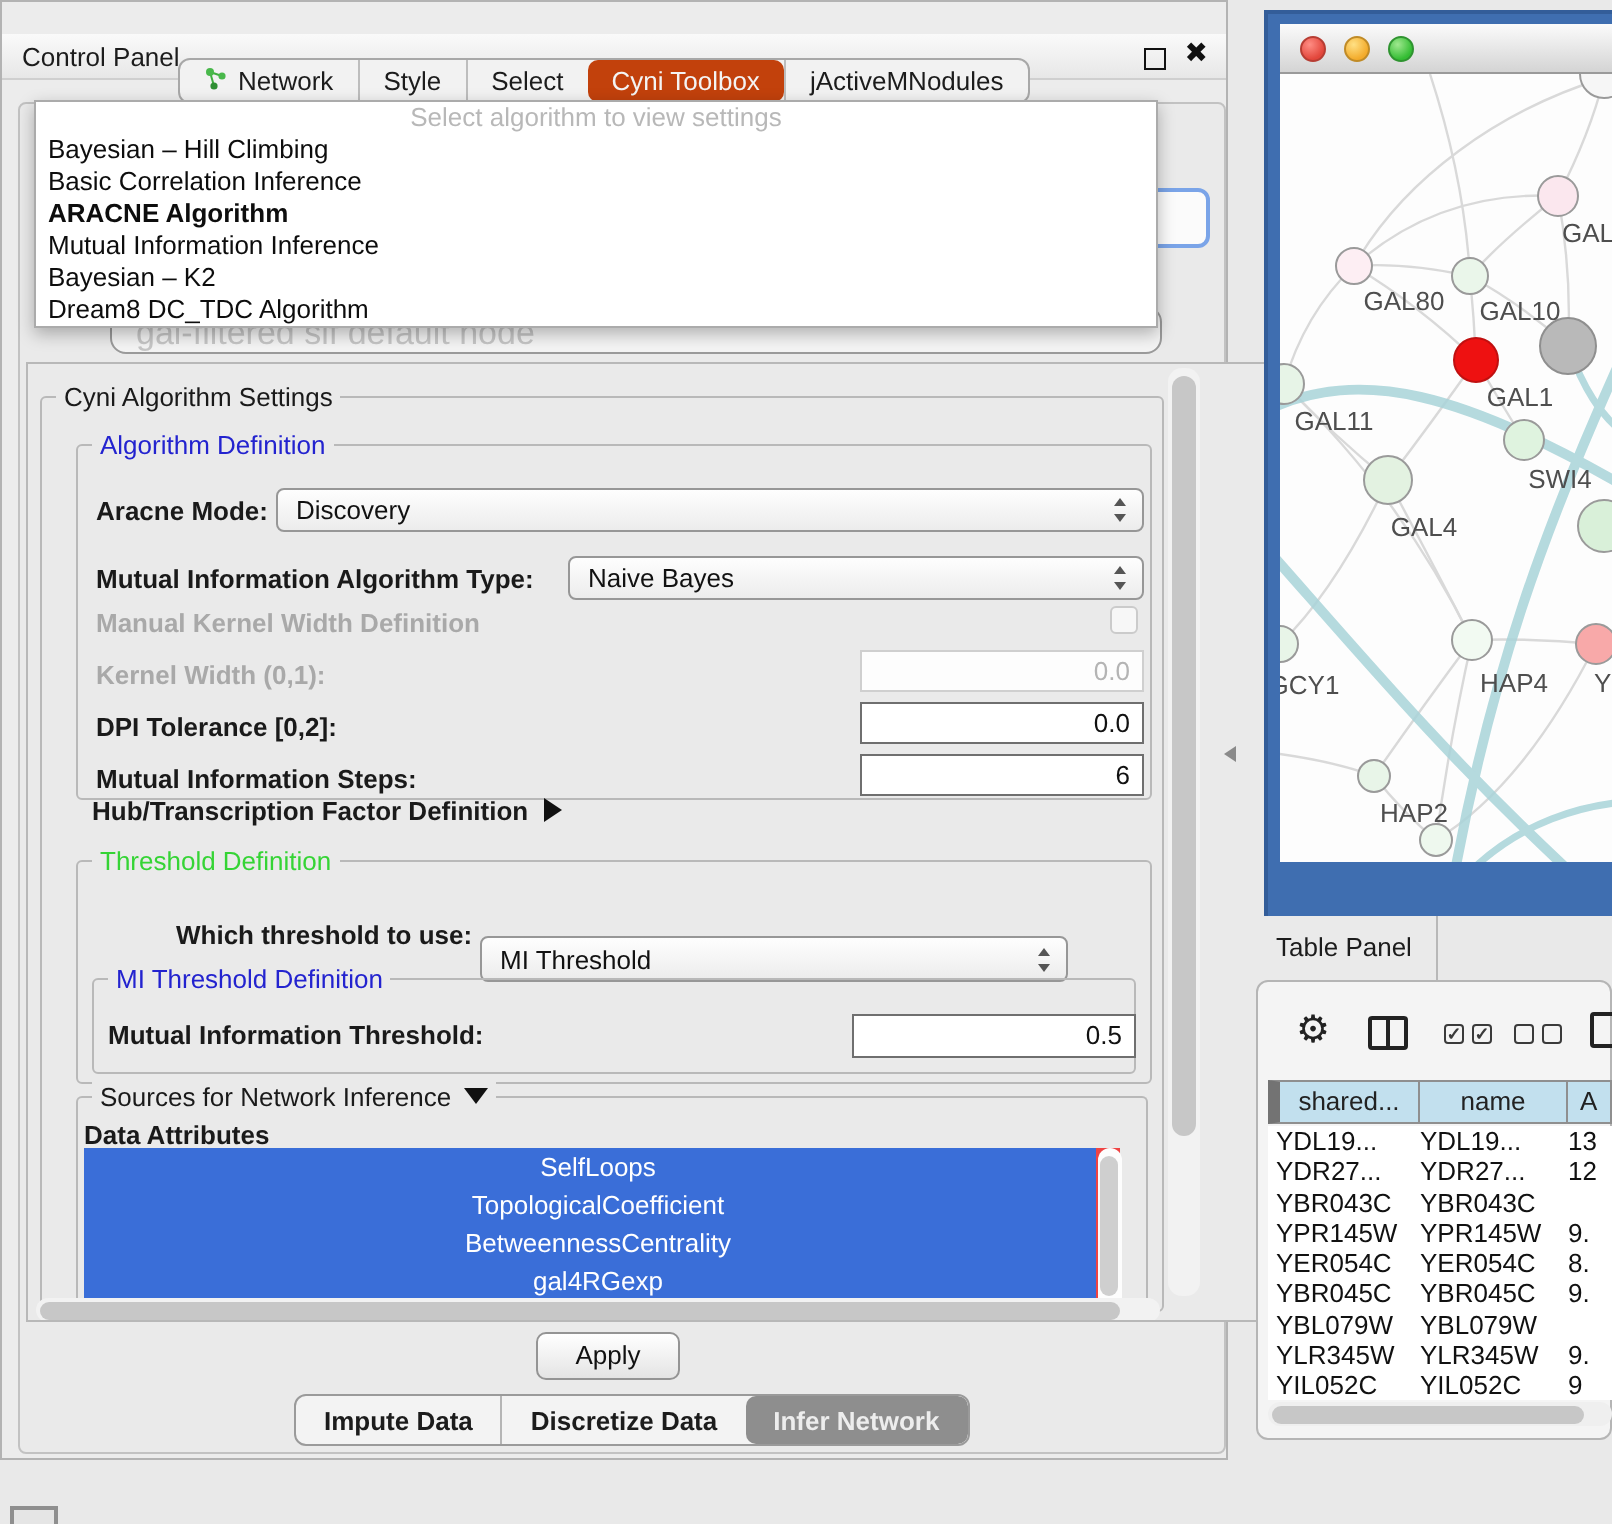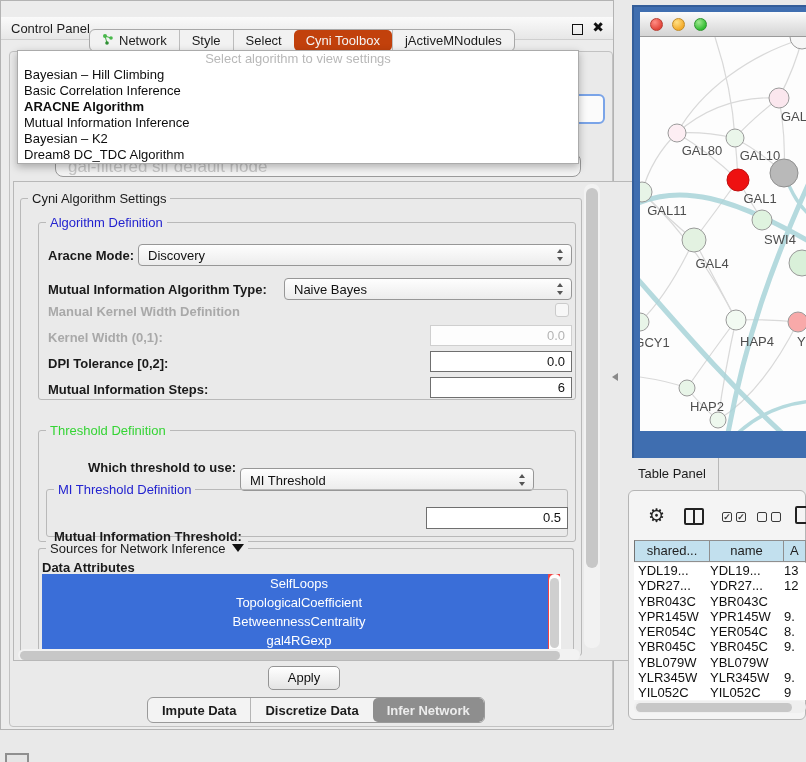--- a/index.html
+++ b/index.html
@@ -88,21 +88,21 @@
   .tp-card { left:628px; top:490px; width:178px; height:230px; background:#f4f4f4; border:1px solid #b5b5b5; border-radius:6px; }
   .gear { position:absolute; left:648px; top:504px; font-size:19px; color:#222; font-family:"DejaVu Sans",sans-serif; }
   .split-icon { position:absolute; left:684px; top:508px; width:20px; height:17px; border:2px solid #222; border-radius:2px; }
   .split-icon:before { content:""; position:absolute; left:7px; top:0; width:2px; height:13px; background:#222; }
   .cb-pair { position:absolute; display:flex; gap:4px; }
   .cb { width:10px; height:10px; border:1.5px solid #3a3a3a; border-radius:2px; font-size:9px; line-height:9px; text-align:center; color:#3a3a3a; font-weight:bold; }
   .partial-icon { position:absolute; left:795px; top:506px; width:16px; height:18px; border:2px solid #222; border-radius:2px; }
 
   .th-row { position:absolute; left:634px; top:540px; width:172px; height:22px; display:flex; }
   .th { background:#c2e0ee; border:1px solid #8f8f8f; border-left:none; font-size:13px; color:#222; text-align:center; line-height:20px; overflow:hidden; white-space:nowrap; }
-  .th:first-child { border-left:1px solid #737373; }
+  .th:first-child { border-left:6px solid #737373; }
   .tbody { position:absolute; left:634px; top:563px; width:172px; height:137px; background:#fff; overflow:hidden; }
   .trow { display:flex; height:15.3px; font-size:13px; color:#111; }
   .td { overflow:hidden; white-space:nowrap; }
   .td.c1 { width:76px; padding-left:4px; }
   .td.c2 { width:74px; }
   .td.c3 { width:22px; }
 
   .hscroll-track { position:absolute; background:#efefef; border-radius:6px; }
 
   .bl-icon { left:5px; top:753px; width:24px; height:14px; border:2px solid #8f8f8f; background:#e5e5e5; }
@@ -193,33 +193,36 @@
 
       <div class="flabel dis" style="left:34px;top:148px;">Kernel Width (0,1):</div>
       <div class="nfield dis" style="left:416px;top:143px;width:142px;height:21px;">0.0</div>
 
       <div class="flabel" style="left:34px;top:174px;">DPI Tolerance [0,2]:</div>
       <div class="nfield" style="left:416px;top:169px;width:142px;height:21px;">0.0</div>
 
       <div class="flabel" style="left:34px;top:200px;">Mutual Information Steps:</div>
       <div class="nfield" style="left:416px;top:195px;width:142px;height:21px;">6</div>
 
+      <div class="flabel" style="left:32px;top:216px;">
+        <span>Hub/Transcription Factor Definition</span><span class="tri-right"></span>
+      </div>
 
       <div class="group" style="left:24px;top:248px;width:538px;height:112px;"></div>
       <div class="legend green" style="left:32px;top:241px;">Threshold Definition</div>
 
       <div class="flabel" style="left:74px;top:278px;">Which threshold to use:</div>
       <div class="combo" style="left:226px;top:274px;width:294px;height:23px;margin-top:12px;">
         <span class="cval">MI Threshold</span>
         <span class="spin"></span>
       </div>
 
       <div class="group" style="left:32px;top:307px;width:522px;height:48px;"></div>
       <div class="legend blue" style="left:40px;top:300px;">MI Threshold Definition</div>
-      <div class="flabel" style="left:40px;top:328px;margin-top:19px;">Mutual Information Threshold:</div>
+      <div class="flabel" style="left:40px;top:328px;">Mutual Information Threshold:</div>
       <div class="nfield" style="left:412px;top:325px;width:142px;height:22px;">0.5</div>
 
       <div class="group" style="left:24px;top:366px;width:536px;height:114px;border-bottom:none;"></div>
       <div class="legend" style="left:32px;top:359px;">
         <span>Sources for Network Inference</span><span class="tri-down"></span>
       </div>
       <div class="flabel" style="left:28px;top:378px;">Data Attributes</div>
 
       <div class="attr-list" style="left:28px;top:392px;width:518px;height:84px;">
         <div class="attr-item">SelfLoops</div>

